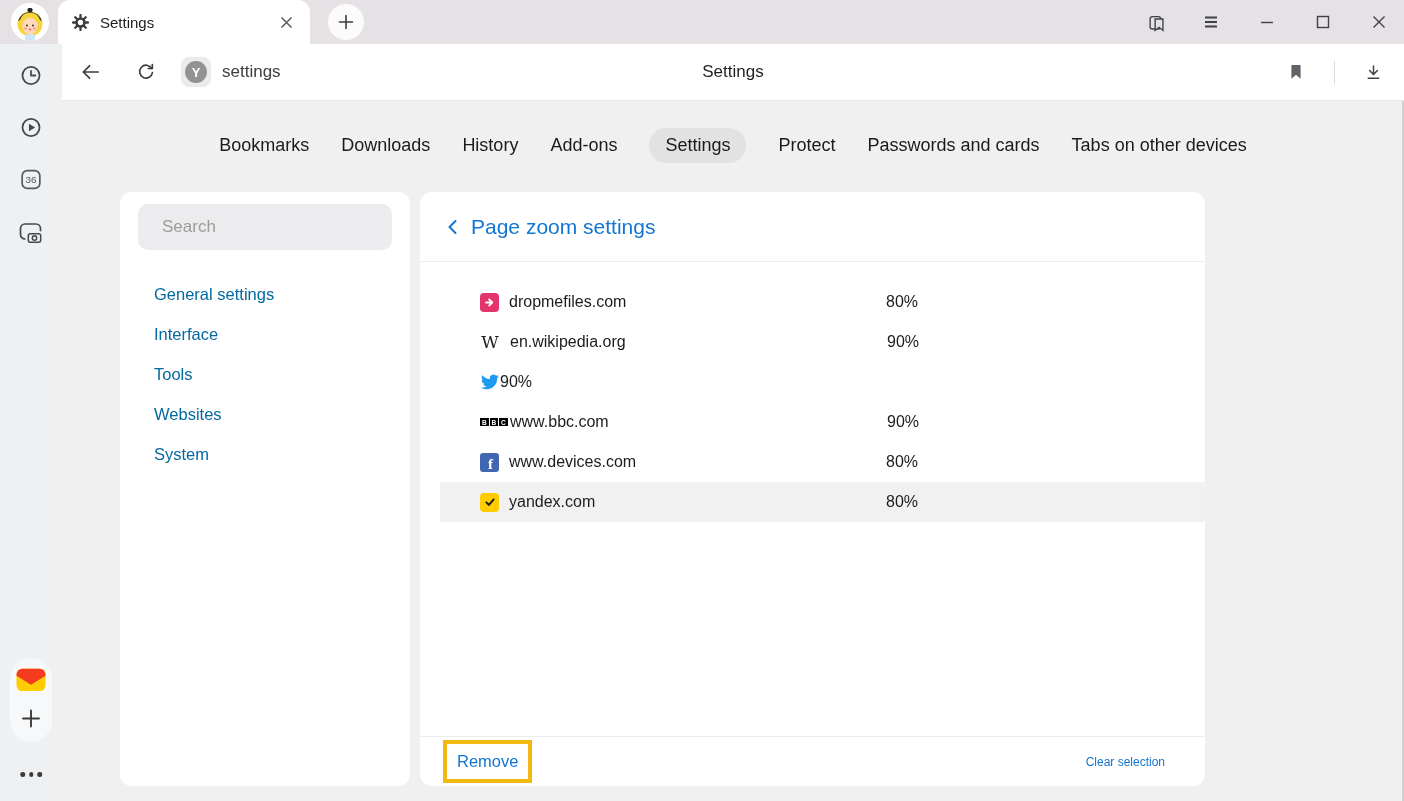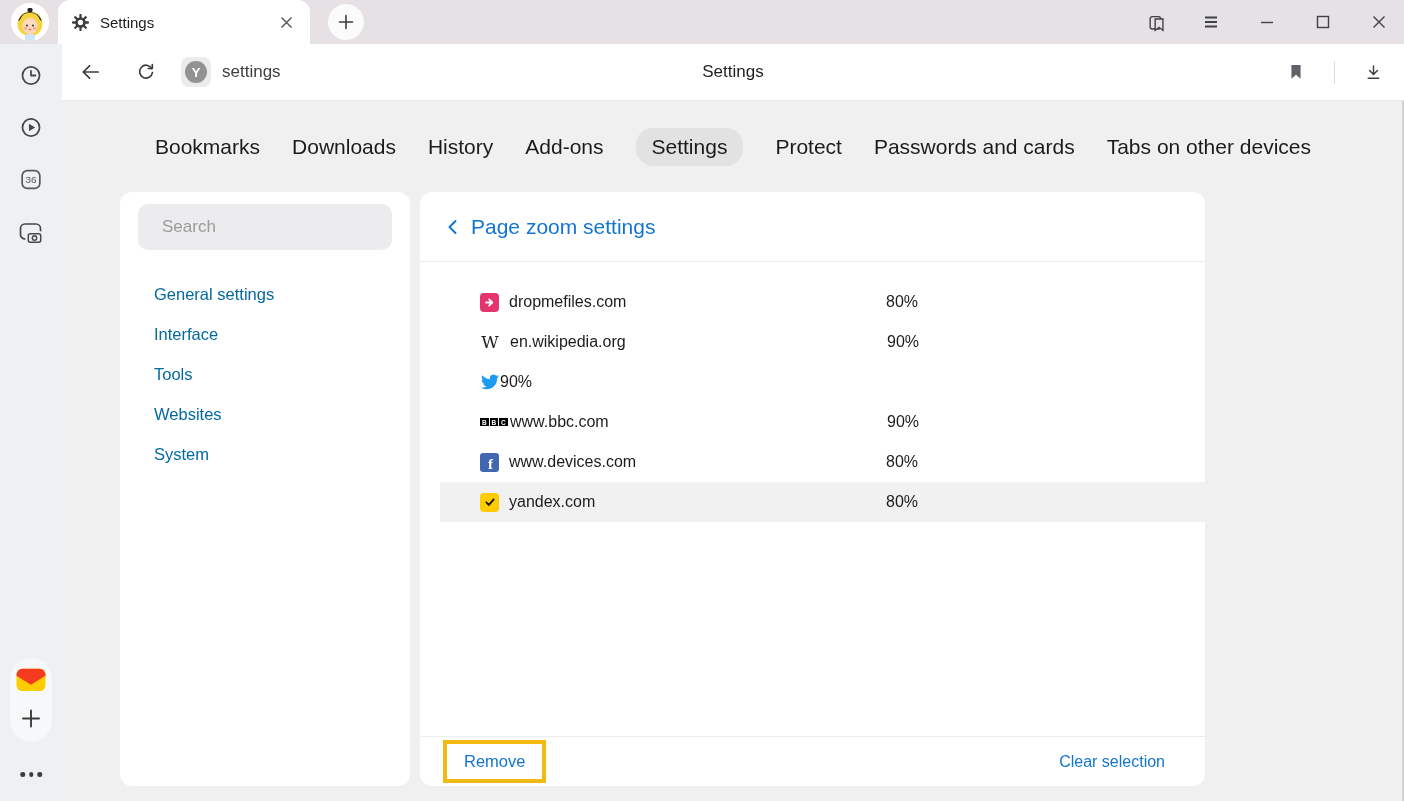--- a/index.html
+++ b/index.html
@@ -50,21 +50,21 @@
   .rail-pill .plus { position:absolute; left:50%; top:50px; transform:translateX(-50%); }
   .rail-dots { position:absolute; left:50%; top:728px; transform:translateX(-50%); display:flex; gap:4px; }
   .rail-dots i { width:4.5px; height:4.5px; border-radius:50%; background:#3c3c3c; }
 
   
   .content-bg { position:absolute; left:62px; top:101px; right:0; bottom:0; background:#f1f0f0; }
   .edge-scroll { position:absolute; right:0; top:101px; bottom:0; width:2px; background:#d2d2d2; }
 
   .nav-tabs { position:absolute; left:62px; right:0; top:128px; display:flex; justify-content:center;
               align-items:center; gap:32px; }
-  .nav-tab { font-size:21px; color:#1b1b1d; padding:7px 0; cursor:pointer; }
+  .nav-tab { font-size:18px; color:#1b1b1d; padding:7px 0; cursor:pointer; }
   .nav-tab.active { background:#e3e2e2; border-radius:17px; padding:7px 16px; }
 
   
   .settings-nav-panel { position:absolute; left:120px; top:192px; width:290px; height:594px;
               background:#fff; border-radius:12px; }
   .search-box { margin:12px 18px 0; height:46px; background:#ececee; border-radius:10px;
               display:flex; align-items:center; padding:0 24px; }
   .search-box input { border:none; outline:none; background:transparent; width:100%;
               font-size:17px; color:#333; font-family:"Liberation Sans", sans-serif; }
   .search-box input::placeholder { color:#9b9b9b; }
@@ -92,23 +92,23 @@
   .fav-bbc { display:flex; gap:1px; }
   .fav-bbc b { width:8.5px; height:8.5px; background:#000; color:#fff; font-size:6.5px;
               font-weight:bold; display:grid; place-items:center; font-family:"Liberation Sans",sans-serif; }
   .fav-fb { background:#4267b2; border-radius:3px; }
   .fav-fb span { color:#fff; font-family:"Liberation Serif", serif; font-weight:bold; font-size:15px;
               position:relative; top:2px; left:1px; }
   .fav-check { background:#fc0; border-radius:4px; }
 
   .zp-footer { position:absolute; left:0; right:0; bottom:0; height:50px; border-top:1px solid #ececec;
               display:flex; align-items:center; justify-content:space-between; padding:0 40px 0 23px; }
-  .remove-box { border:4px solid #f2b912; padding:8px 17px; }
+  .remove-box { border:4px solid #f2b912; padding:8px 10px; }
   .link-blue { color:#1375d2; font-size:16.5px; cursor:pointer; text-decoration:none; }
-  .clear-link { font-size:16px; }
+  .clear-link { font-size:12px; }
 </style>
 </head>
 <body>
 
 <div class="topbar">
   <div class="avatar">
     <svg width="38" height="38" viewBox="0 0 38 38">
       <circle cx="19" cy="19" r="19" fill="#fff"></circle>
       <circle cx="19" cy="21" r="12.5" fill="#f6d33f"></circle>
       <path d="M7 18 a12.5 12.5 0 0 1 24 0 l-2 -1 a10.5 10.5 0 0 0 -20 0 z" fill="#2b2b2b"></path>

